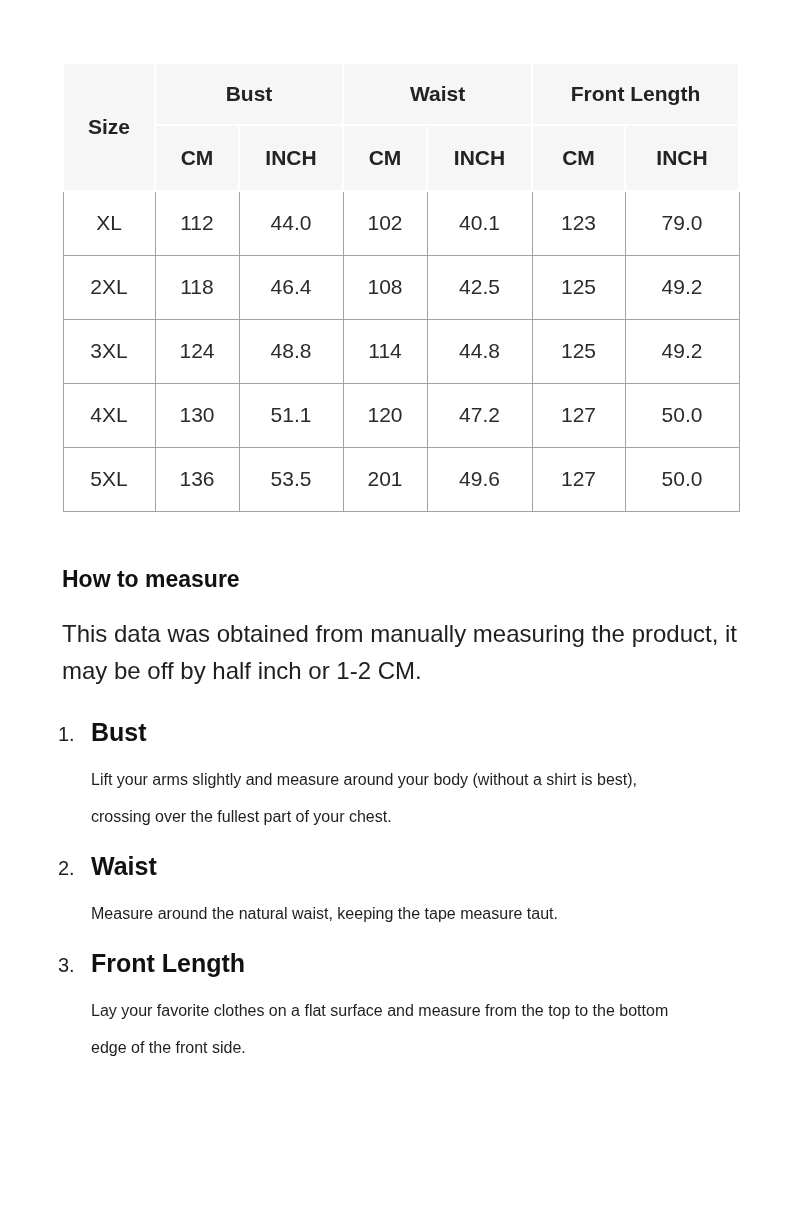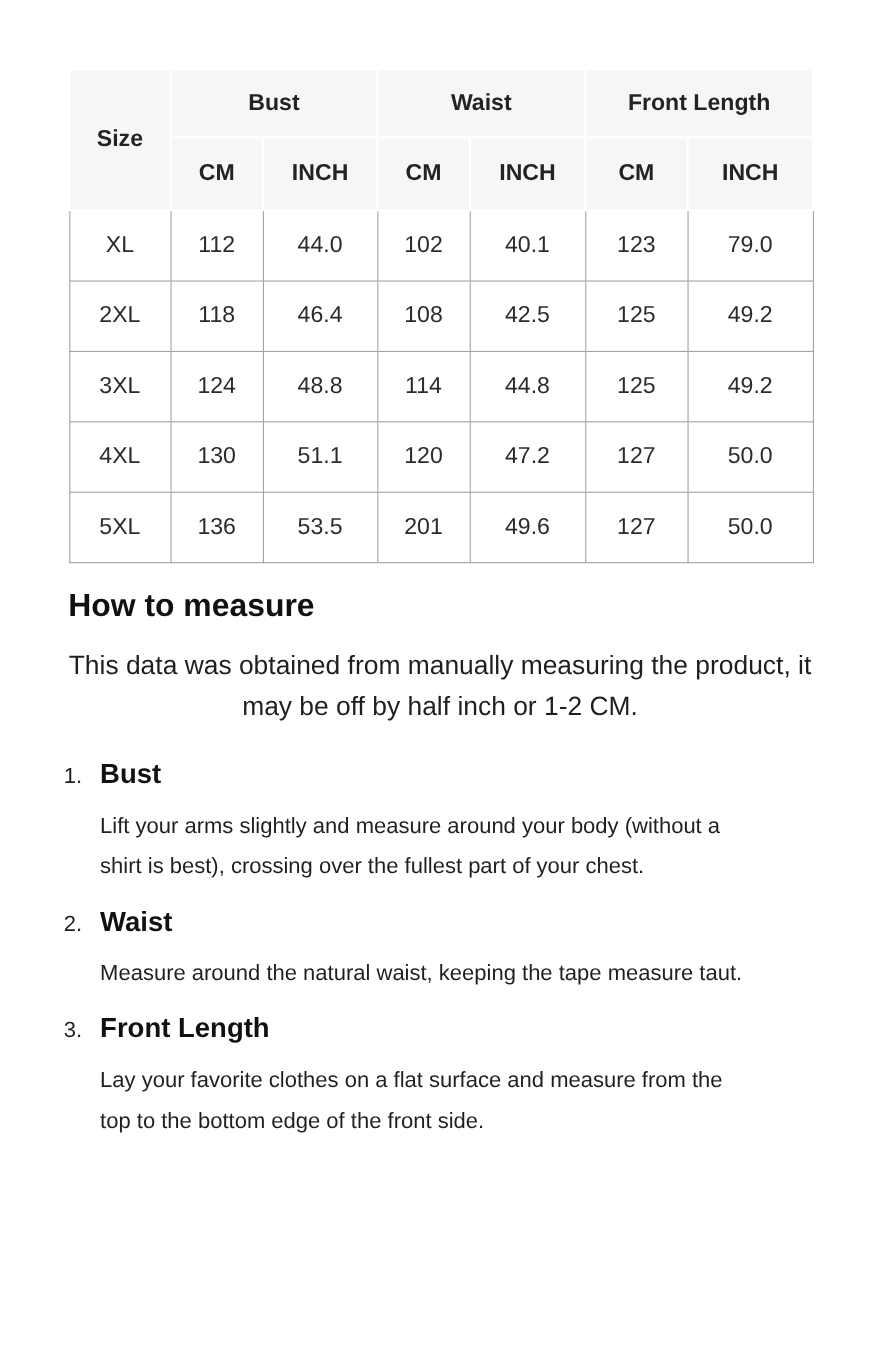--- a/index.html
+++ b/index.html
@@ -35,52 +35,51 @@
     height: 64px;
     text-align: center;
     vertical-align: middle;
     font-size: 21px;
     color: #2b2b2b;
     background: #ffffff;
   }
 
   
   h2.howto-title {
-    margin-top: 22px;
-    font-size: 29px;
+    margin-top: 50px;
+    font-size: 23px;
     line-height: 35px;
     font-weight: bold;
     color: #111111;
   }
   p.howto-intro {
     margin-top: 18px;
     font-size: 24px;
     line-height: 37px;
     color: #1f1f1f;
-    text-align: center;
   }
   .steps { margin-top: 28px; margin-left: -4px; }
   .step + .step { margin-top: 16px; }
   .step-head { display: flex; align-items: baseline; }
   .step-num {
     display: inline-block;
     width: 33px;
     flex: 0 0 33px;
     font-size: 20px;
     color: #1f1f1f;
   }
   .step-title {
     font-size: 25px;
     line-height: 30px;
     font-weight: bold;
     color: #111111;
   }
   .step-desc {
     margin: 14px 0 0 33px;
-    font-size: 20px;
+    font-size: 16px;
     line-height: 37px;
     color: #1f1f1f;
     max-width: 590px;
   }
 </style>
 </head>
 <body>
 
 <div class="content">
 

